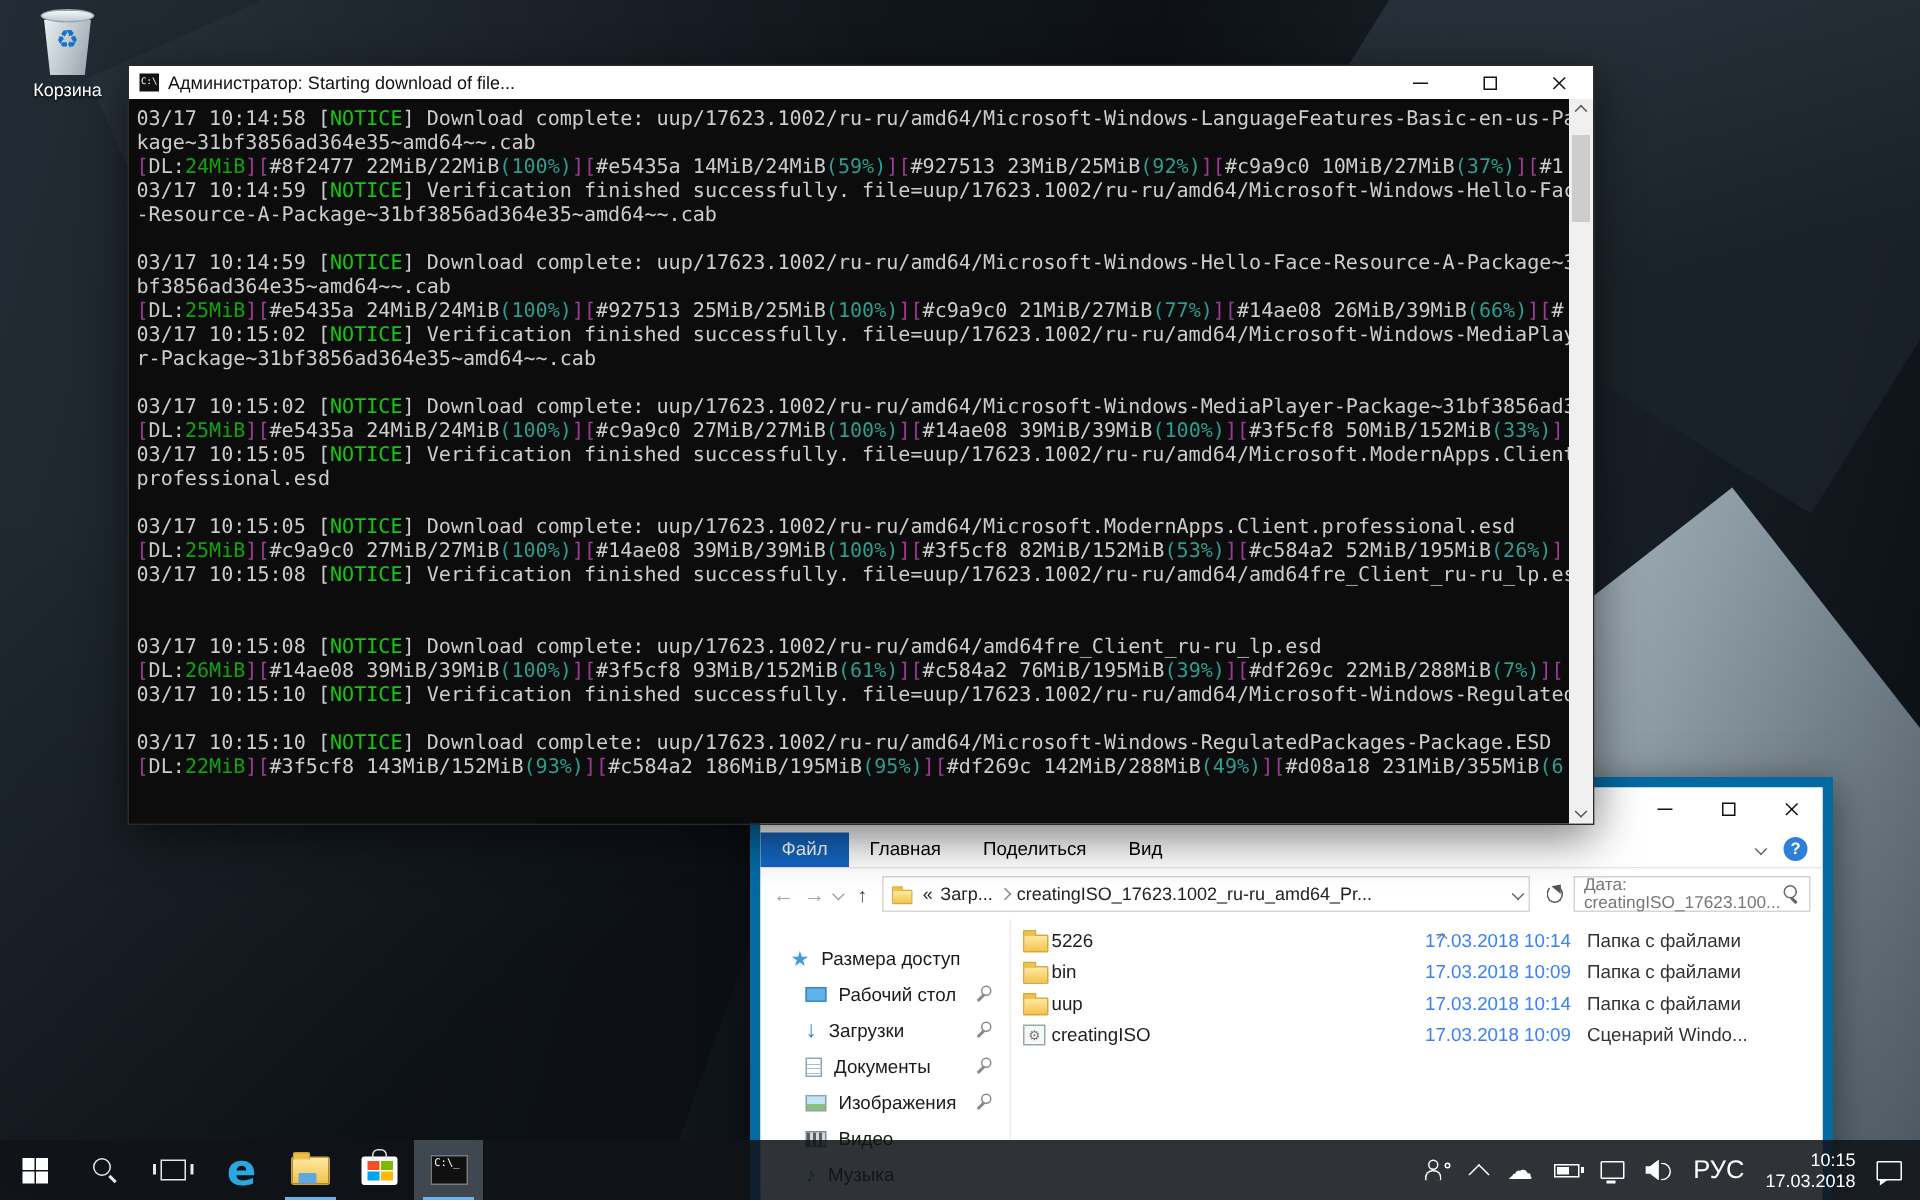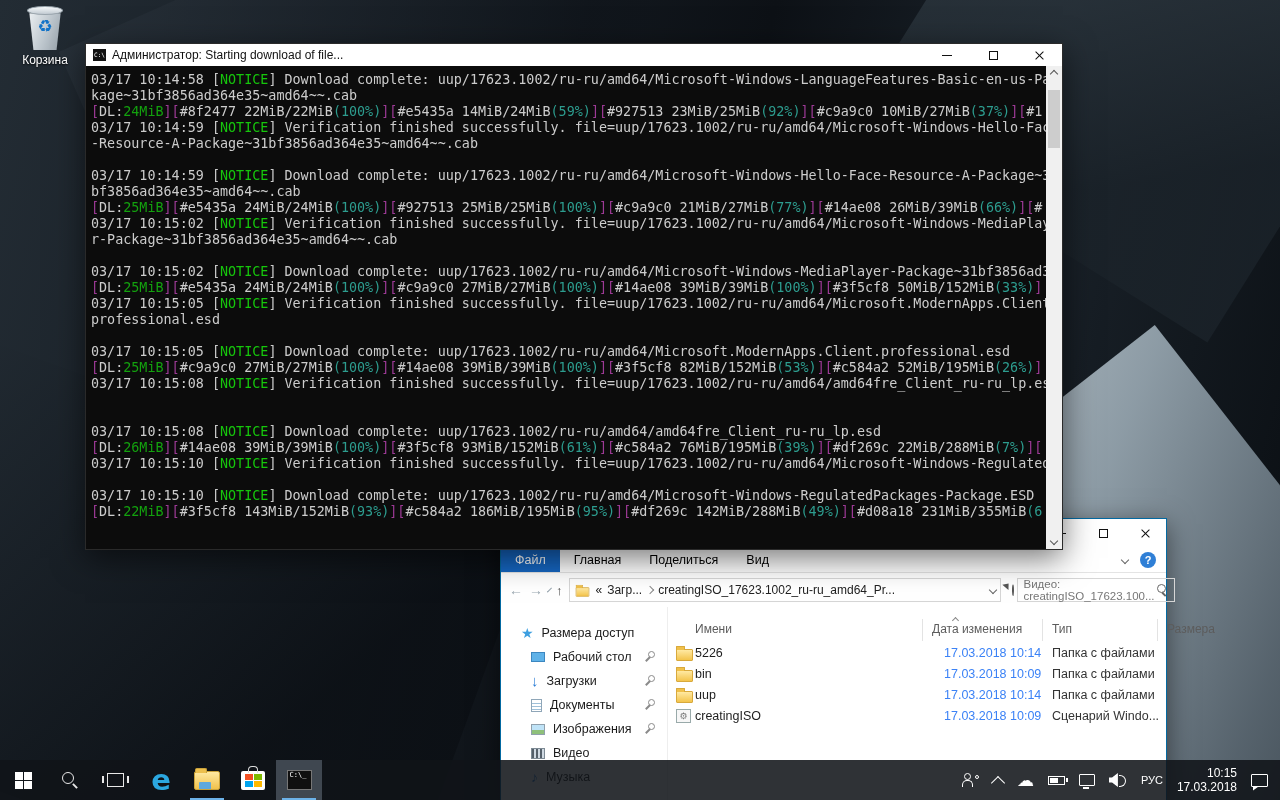--- a/index.html
+++ b/index.html
@@ -41,21 +41,21 @@
   .c-scroll{position:absolute;right:0;top:22px;width:16px;bottom:0;background:#f0f0f0;z-index:11}
   .c-sarrow{height:16px;display:flex;align-items:center;justify-content:center}
   .c-sarrow .chev{border-color:#555}
   .c-thumb{position:absolute;left:2px;top:24px;width:12px;height:58px;background:#cdcdcd}
   .c-sdown{position:absolute;bottom:0;left:0;right:0}
 
   .chev{display:inline-block;width:6px;height:6px;border-right:1.5px solid #666;border-bottom:1.5px solid #666}
   .chev.up{transform:rotate(-135deg)}.chev.down{transform:rotate(45deg)}
 
   
-  .explorer{position:absolute;left:500px;top:518px;width:667px;height:282px;z-index:5;background:#fff;border:1px solid #0369a1;box-shadow:0 6px 24px rgba(0,0,0,.5)}
+  .explorer{position:absolute;left:500px;top:518px;width:722px;height:282px;z-index:5;background:#fff;border:7px solid #0369a1;box-shadow:0 6px 24px rgba(0,0,0,.5)}
   .e-title{position:absolute;left:0;top:0;right:0;height:28px;background:#fff;display:flex;justify-content:flex-end}
   .e-title .wbtn{width:42px}
   .e-tabs{position:absolute;left:0;top:28px;right:0;height:26px;background:#fff;border-bottom:1px solid #e4e4e4;display:flex;align-items:flex-end}
   .e-tab{padding:4px 14px 5px;font-size:12.5px;color:#000000}
   .e-tab.active{background:#1565c0;color:#fff}
   .e-tabs-right{margin-left:auto;display:flex;align-items:center;gap:12px;padding-right:10px;margin-bottom:4px}
   .help{width:16px;height:16px;border-radius:50%;background:#2f7fd6;color:#fff;font-size:11px;line-height:16px;text-align:center;font-weight:bold}
   .e-addr{position:absolute;left:0;top:54px;right:0;height:34px;background:#fff;display:flex;align-items:center;padding:0 8px;gap:6px}
   .nav-ar{font-size:14px;color:#9aa7b0;width:16px;text-align:center}
   .nav-up{font-size:13px;color:#444}
@@ -131,21 +131,21 @@
   .tray-chev{width:10px;height:10px;border-right:1.6px solid #fff;border-bottom:1.6px solid #fff;transform:rotate(-135deg);margin-top:5px}
   .cloud{color:#fff;font-size:17px;line-height:17px}
   .batt{position:relative;width:17px;height:9px;border:1.4px solid #fff}
   .batt::before{content:"";position:absolute;right:-4px;top:1.5px;width:2px;height:4px;background:#fff}
   .batt::after{content:"";position:absolute;left:1px;top:1px;bottom:1px;width:8px;background:#fff}
   .net{position:relative;width:16px;height:12px;border:1.6px solid #fff;border-radius:1px}
   .net::after{content:"";position:absolute;left:3px;bottom:-4px;width:6px;height:1.6px;background:#fff;box-shadow:0 0 0 0 #fff}
   .spk{position:relative;width:18px;height:14px}
   .spk::before{content:"";position:absolute;left:0;top:0;width:9px;height:14px;background:#fff;clip-path:polygon(0 32%,35% 32%,100% 0,100% 100%,35% 68%,0 68%)}
   .spk::after{content:"";position:absolute;left:10px;top:2px;width:6px;height:10px;border:1.6px solid #fff;border-left:none;border-radius:0 8px 8px 0}
-  .lang{font-size:11px}
+  .lang{font-size:17px}
   .clock{text-align:right;font-size:12px;line-height:14px}
   .ac{position:relative;width:17px;height:13px;border:1.6px solid #fff;border-radius:1px}
   .ac::after{content:"";position:absolute;left:1px;bottom:-5px;width:7px;height:5px;background:#fff;clip-path:polygon(0 0,100% 0,0 100%)}
 </style>
 </head>
 <body>
 
 <div class="wall">
   <div class="blade b3"></div>
   <div class="blade b4"></div>
@@ -194,21 +194,21 @@
       <span class="icn i-folder" style="transform:scale(.8)"></span>
       <span>«</span>
       <span>Загр...</span>
       <span class="chev down" style="transform:rotate(-45deg);border-color:#888"></span>
       <span>creatingISO_17623.1002_ru-ru_amd64_Pr...</span>
       <span class="spacer"></span>
       <span class="chev down" style="border-color:#666"></span>
     </div>
     <span class="refresh"></span>
     <div class="search-box">
-      <span>Видео: creatingISO_17623.100...</span>
+      <span>Дата: creatingISO_17623.100...</span>
       <span class="mag"></span>
     </div>
   </div>
   <div class="e-body">
     <div class="e-nav">
         <div class="nav-item root">
           <span class="icn i-star">★</span>
           <span class="lbl">Размера доступ</span>
         </div>
         <div class="nav-item child">
@@ -235,29 +235,20 @@
           <span class="icn i-video"></span>
           <span class="lbl">Видео</span>
         </div>
         <div class="nav-item child">
           <span class="icn i-music">♪</span>
           <span class="lbl">Музыка</span>
         </div>
       </div>
     <div class="e-files">
       <div class="sortcaret"><span class="chev up"></span></div>
-      <div class="f-head">
-        <span style="left:27px">Имени</span>
-        <span style="left:264px">Дата изменения</span>
-        <span style="left:384px">Тип</span>
-        <span style="left:499px">Размера</span>
-        <i class="sep" style="left:254px"></i>
-        <i class="sep" style="left:374px"></i>
-        <i class="sep" style="left:489px"></i>
-      </div>
       <div id="file-rows">
           <div class="f-row">
             <span class="icn i-folder"></span>
             <span class="c-name">5226</span>
             <span class="c-date">17.03.2018 10:14</span>
             <span class="c-type">Папка с файлами</span>
           </div>
           <div class="f-row">
             <span class="icn i-folder"></span>
             <span class="c-name">bin</span>

